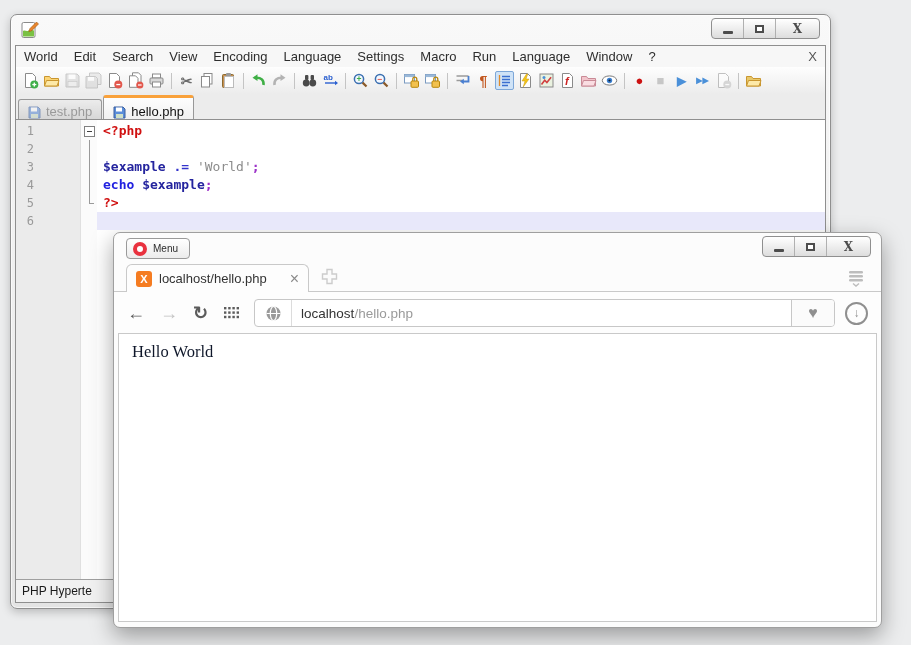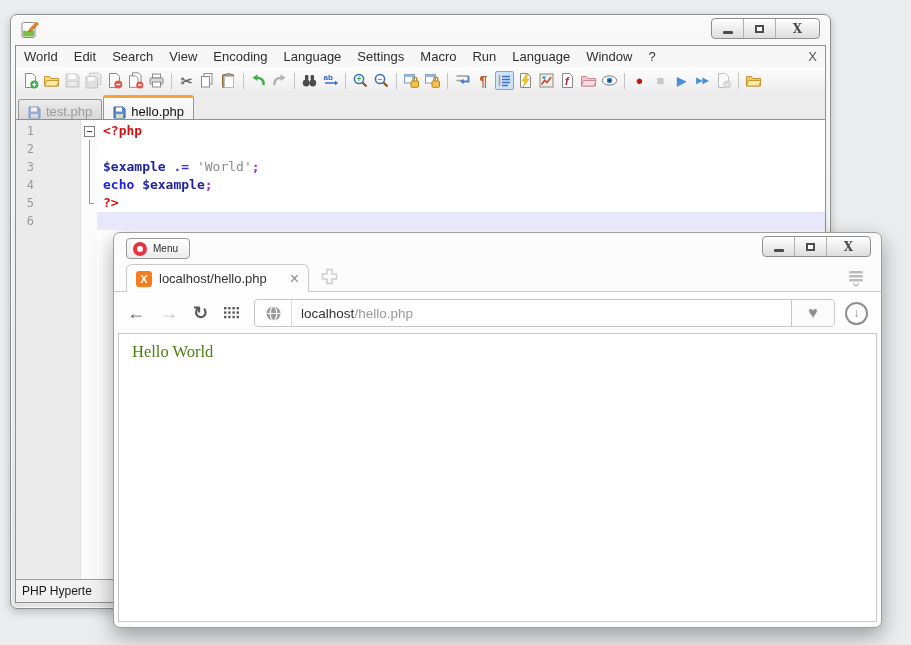--- a/index.html
+++ b/index.html
@@ -110,21 +110,21 @@
   .op-address{flex:1;height:28px;box-sizing:border-box;border:1px solid #c7c7c7;border-radius:4px;
     display:flex;align-items:center;background:#fff;overflow:hidden;margin-right:10px;}
   .addr-globe{width:36px;display:flex;justify-content:center;align-items:center;border-right:1px solid #dcdcdc;align-self:stretch;}
   .addr-text{padding-left:9px;font-size:13.5px;color:#333;white-space:nowrap;}
   .addr-path{color:#9a9a9a;}
   .addr-heart{margin-left:auto;width:42px;align-self:stretch;border-left:1px solid #c7c7c7;
     display:flex;align-items:center;justify-content:center;color:#8f8f8f;font-size:16px;background:#fbfbfb;}
   .op-download{width:23px;height:23px;border:2px solid #8f8f8f;border-radius:50%;box-sizing:border-box;
     display:flex;align-items:center;justify-content:center;color:#8f8f8f;font-weight:bold;font-size:12px;line-height:1;}
   .op-content{position:absolute;left:4px;right:4px;top:100px;bottom:5px;border:1px solid #c9c9c9;
-    background:#fff;font-family:"Liberation Serif","DejaVu Serif",serif;font-size:16.5px;color:#4d7c0f;
+    background:#fff;font-family:"Liberation Serif","DejaVu Serif",serif;font-size:16.5px;color:#0f172a;
     padding:8px 0 0 13px;box-sizing:border-box;}
 </style>
 </head>
 <body>
 
 <div class="win" id="np-window">
   <div class="np-titlebar">
     <span style="display:flex;">
       <svg width="19" height="18" viewBox="0 0 19 18">
         <rect x="2" y="1.5" width="13" height="15" rx="1.5" fill="#fff" stroke="#8a8a8a"></rect>

